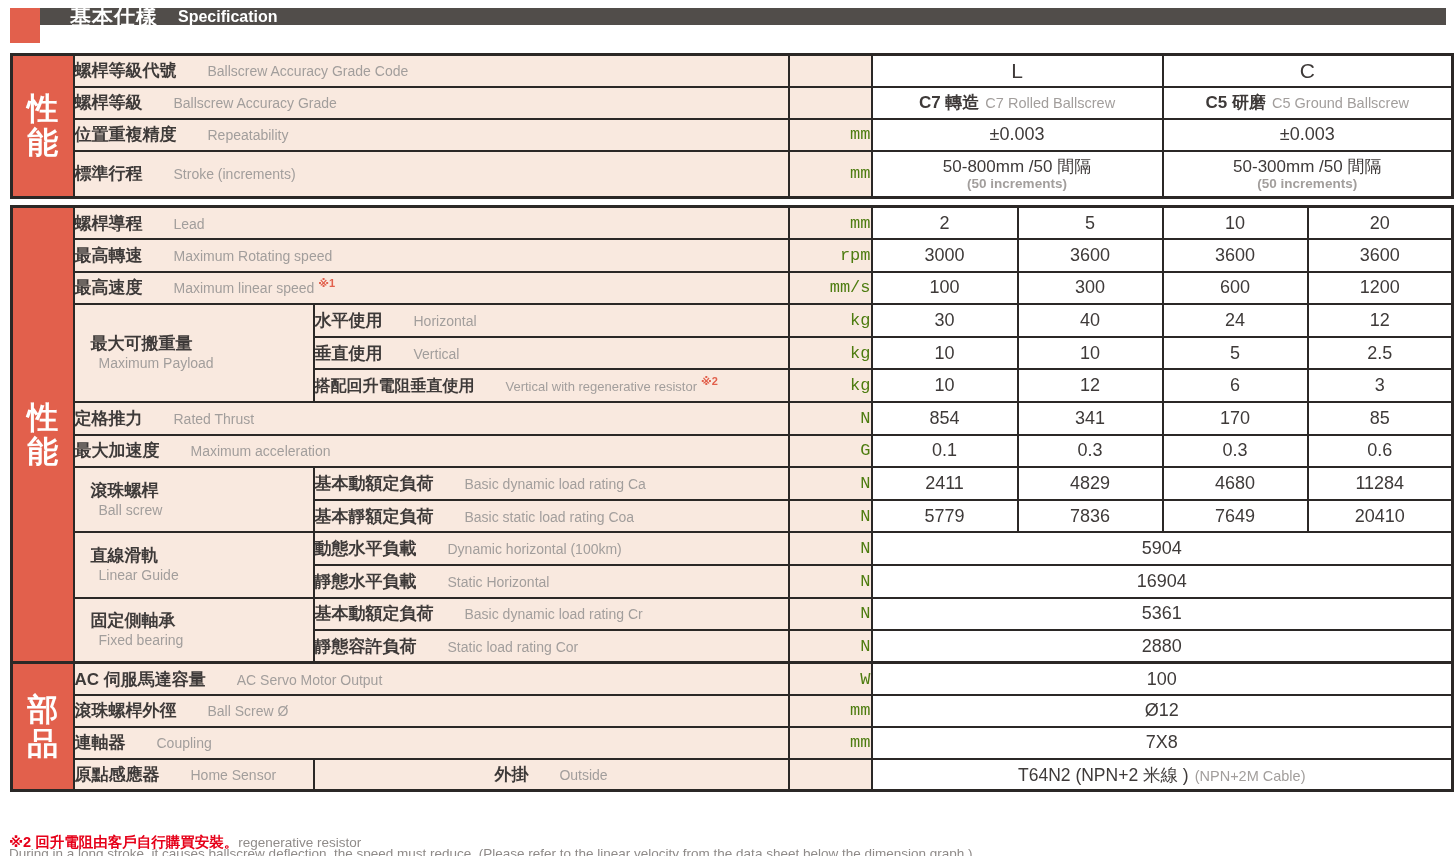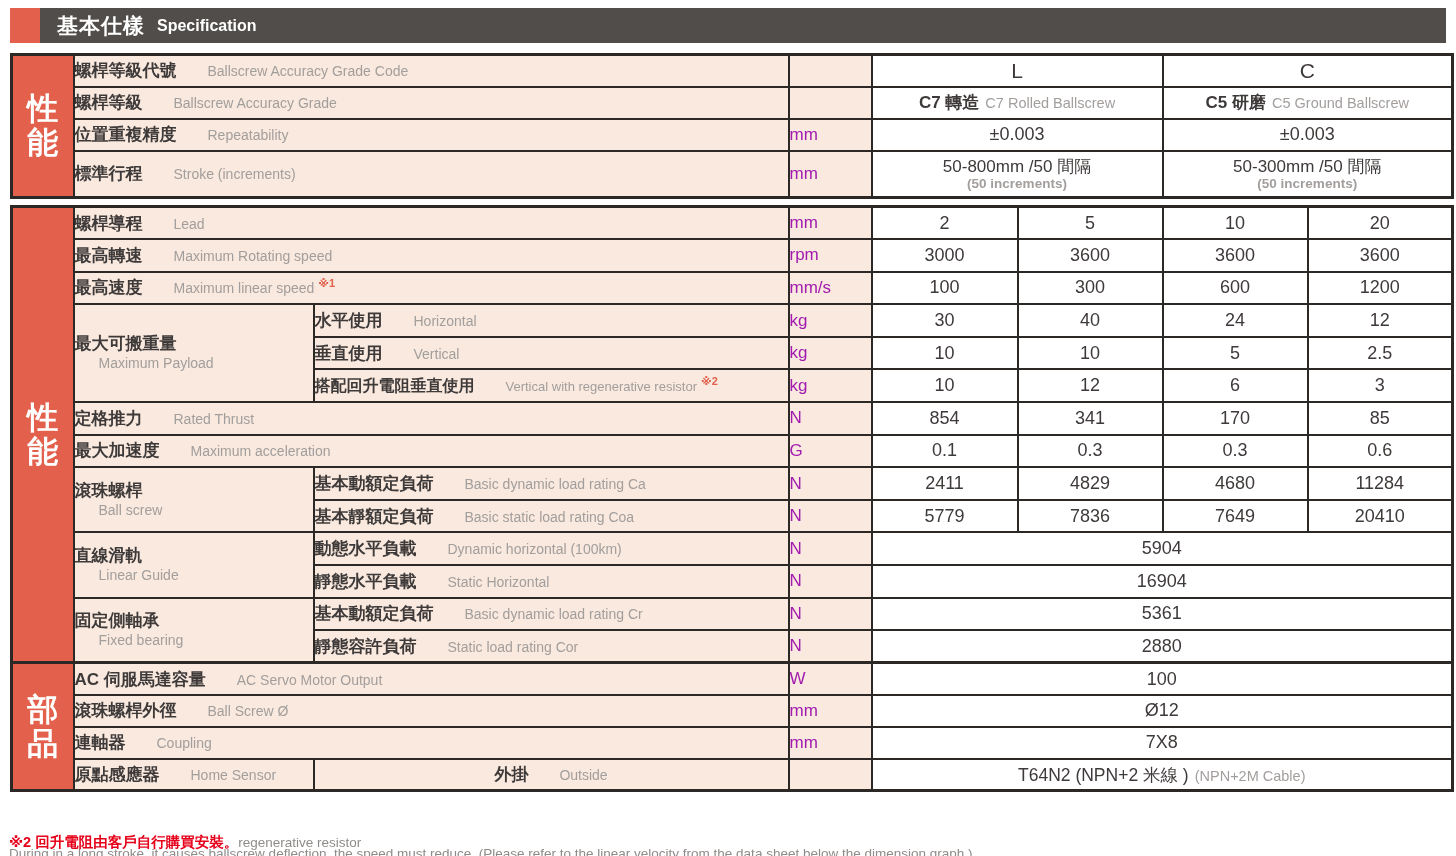--- a/index.html
+++ b/index.html
@@ -1,24 +1,24 @@
 <!DOCTYPE html>
 <html><head>
 <meta charset="utf-8">
 <style>
   html,body{margin:0;padding:0;background:#ffffff;}
   body{font-family:"Liberation Sans","DejaVu Sans",sans-serif;-webkit-font-smoothing:antialiased;}
   #canvas{position:relative;width:1456px;height:856px;background:#fff;overflow:hidden;}
 
   
   .accent-square{position:absolute;left:10px;top:8px;width:30px;height:35px;background:#e2604c;}
-  .header-bar{position:absolute;left:40px;top:8px;width:1406px;height:35px;background:#514d4a;
-              display:flex;align-items:center;padding-left:17px;box-sizing:border-box;}
+  .header-bar{position:absolute;left:40px;top:8px;width:1406px;height:17px;background:#514d4a;
+              display:flex;align-items:center;padding-left:30px;box-sizing:border-box;}
   .header-bar .t-zh{color:#fff;font-size:21px;font-weight:bold;letter-spacing:1px;}
-  .header-bar .t-en{color:#fff;font-size:16px;font-weight:bold;margin-left:12px;}
+  .header-bar .t-en{color:#fff;font-size:16px;font-weight:bold;margin-left:20px;}
 
   
   table.spec{border-collapse:collapse;table-layout:fixed;border:3px solid #2b2826;}
   table.spec td{border:2px solid #2b2826;padding:0;vertical-align:middle;box-sizing:border-box;overflow:hidden;}
   .pos-t1{position:absolute;left:10px;top:53px;}
   .pos-t23{position:absolute;left:10px;top:205px;}
   .pos-t23 table + table{margin-top:-3px;}
 
   .r32 td{height:32px;}
   .r33 td{height:32.6px;}
@@ -29,25 +29,25 @@
   .side-char{display:block;color:#fff;font-size:31px;font-weight:bold;line-height:34px;}
 
   
   td.lbl{background:#f9e9df;padding-left:13px;white-space:nowrap;}
   td.lbl2{background:#f9e9df;padding-left:11px;white-space:nowrap;}
   .zh{font-size:17px;color:#3e3a39;font-weight:600;}
   .en{font-size:14px;color:#a29e9c;font-weight:500;margin-left:7px;padding-left:24px;}
   .en-sm{font-size:13px;}
   .note-sup{color:#e2604c;font-size:11px;font-weight:bold;vertical-align:super;margin-left:4px;}
   .stacked .zh,.stacked .en{display:block;margin-left:0;}
-  .stacked .zh{line-height:20px;}
+  .stacked .zh{line-height:20px;padding-left:16px;}
   .stacked .en{line-height:18px;}
 
   
-  td.unit{background:#f9e9df;text-align:left;padding-right:9px;font-size:17px;color:#a21caf;font-weight:500;white-space:nowrap;}
+  td.unit{background:#f9e9df;text-align:right;padding-right:9px;font-size:17px;color:#4d7c0f;font-weight:500;white-space:nowrap;font-family:Liberation Mono, monospace;}
 
   
   td.val{background:#fff;text-align:center;font-size:18px;color:#3e3a39;font-weight:500;}
   td.val .vmain{display:block;font-size:17px;line-height:21px;color:#3e3a39;}
   td.val .vsub{display:block;font-size:13.5px;line-height:14px;color:#a29e9c;font-weight:bold;}
   td.val .g-zh{font-size:17px;font-weight:600;color:#3e3a39;}
   td.val .g-en{font-size:14.5px;color:#a29e9c;margin-left:6px;}
   td.val.hdrLC{font-size:21px;font-weight:500;}
   .sub-center{background:#f9e9df;text-align:center;}
   .sub-center .zh{font-weight:600;}

